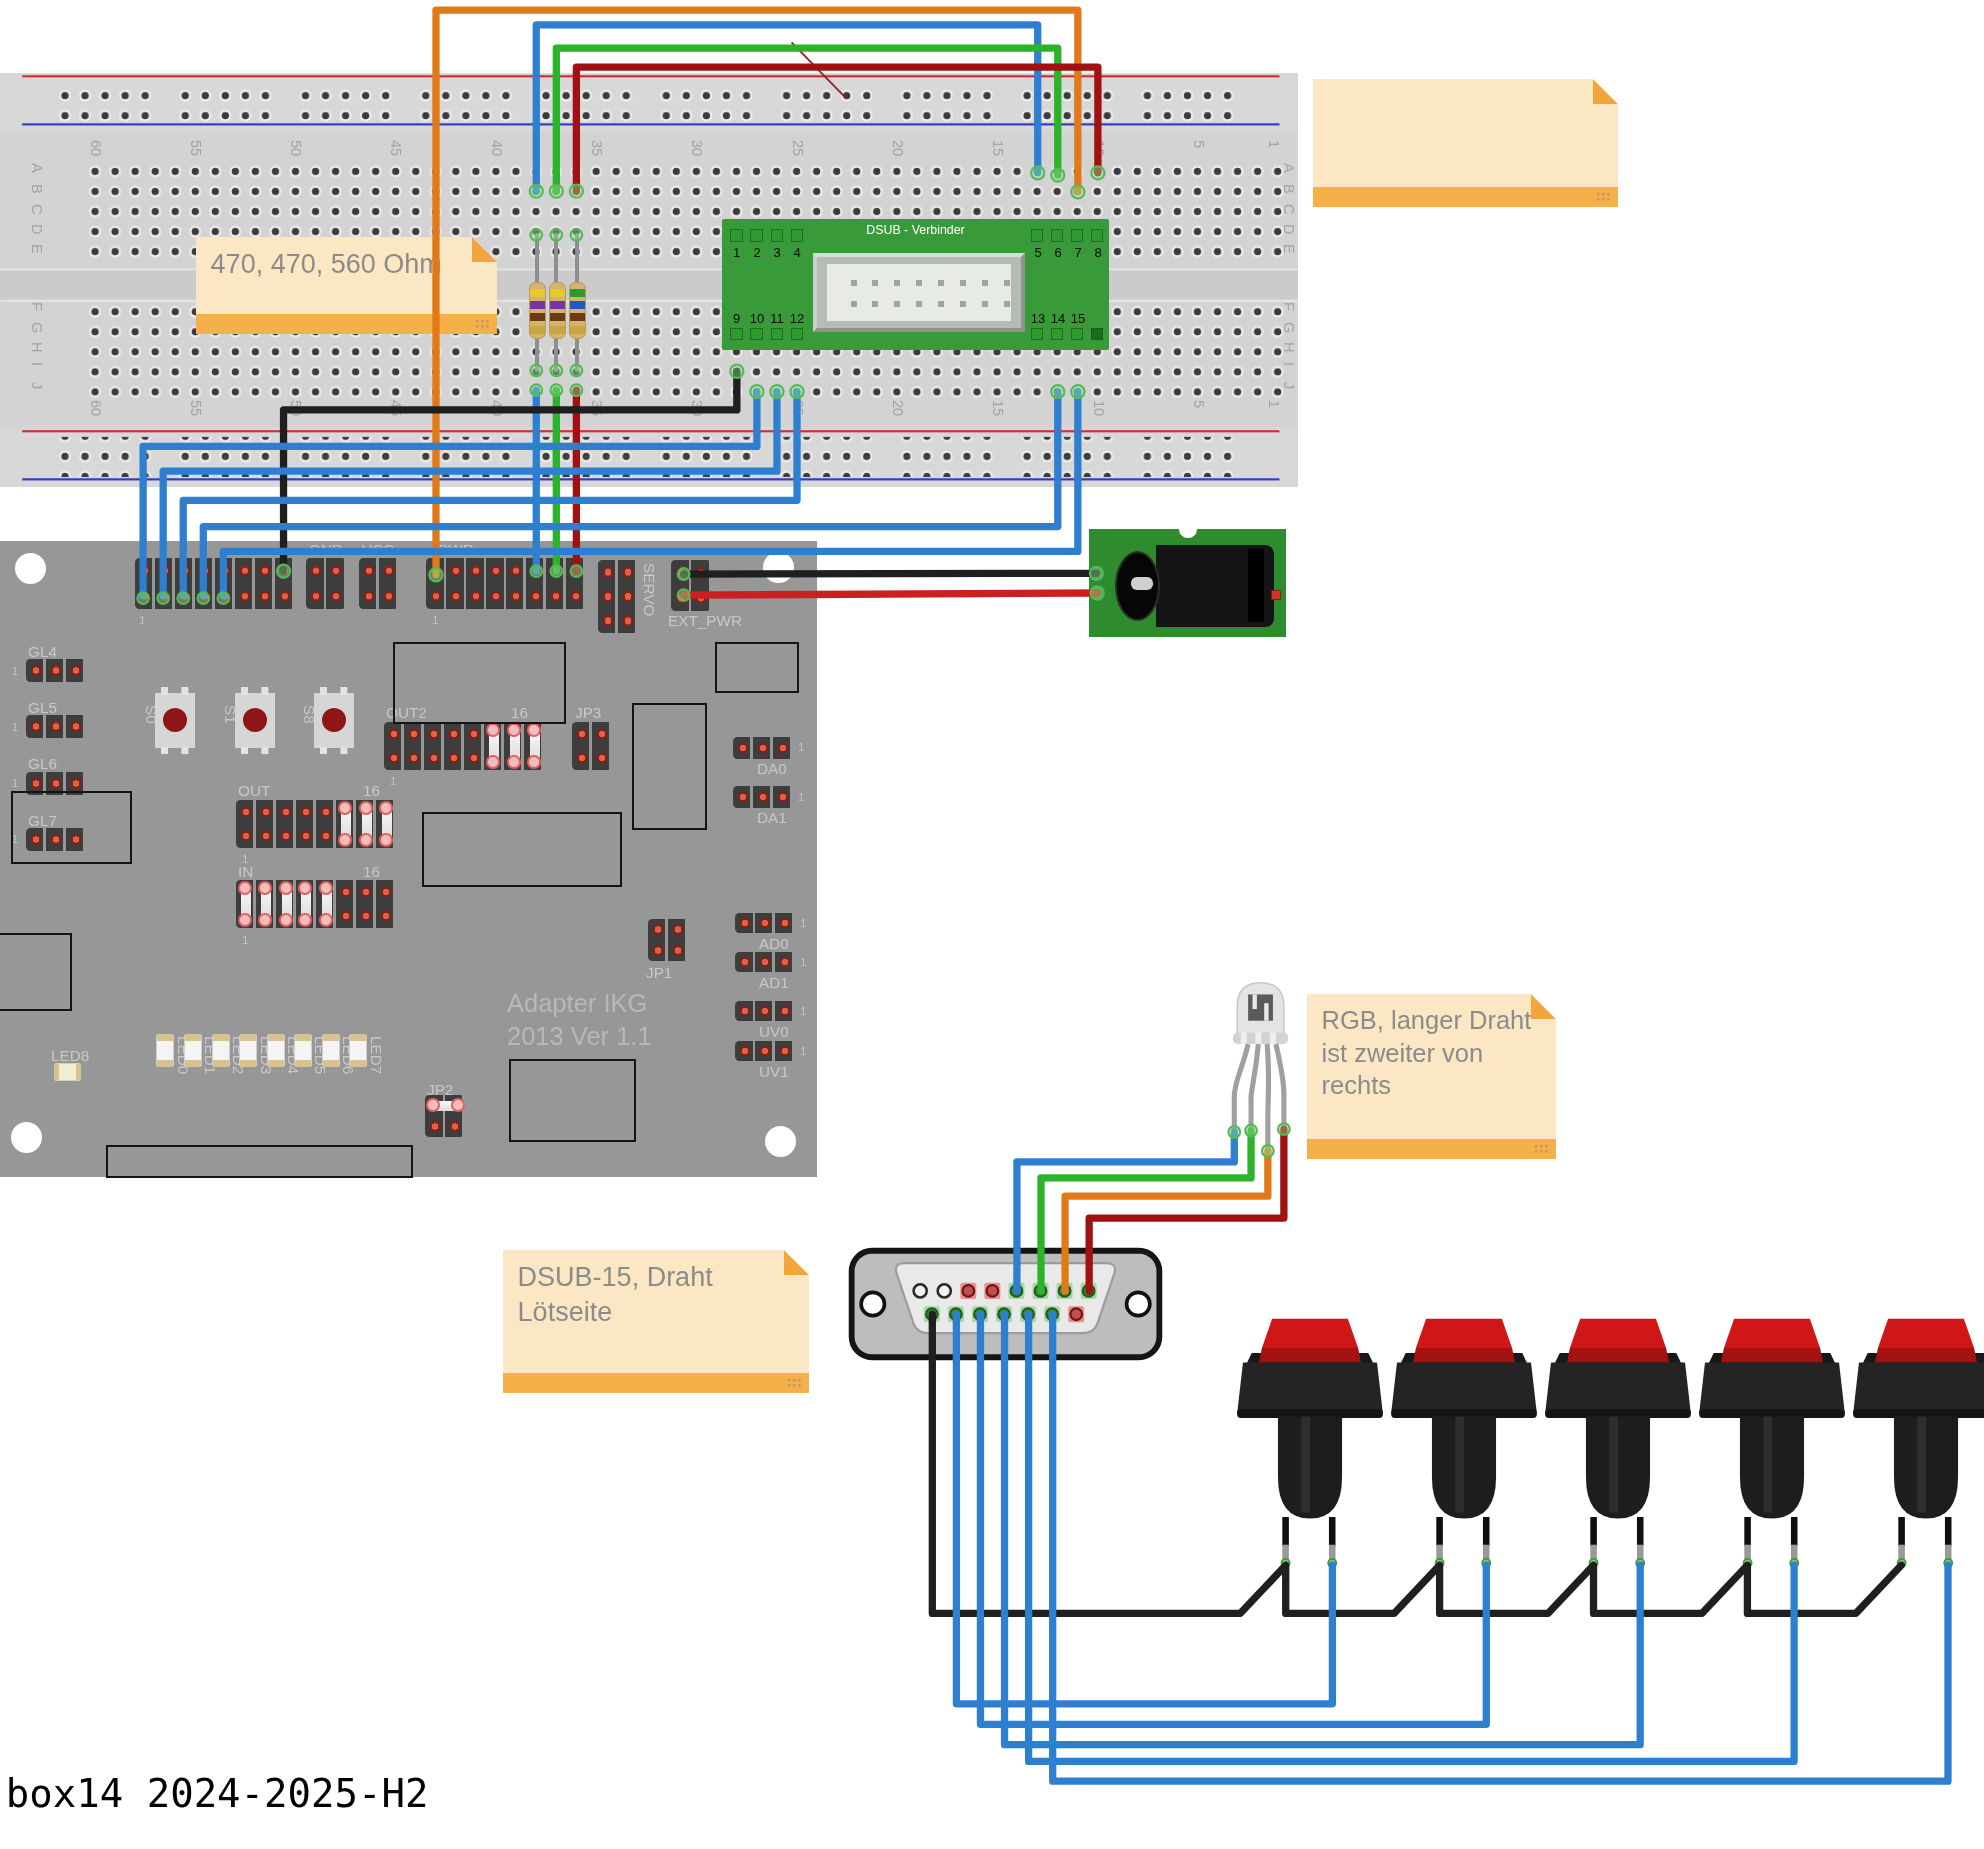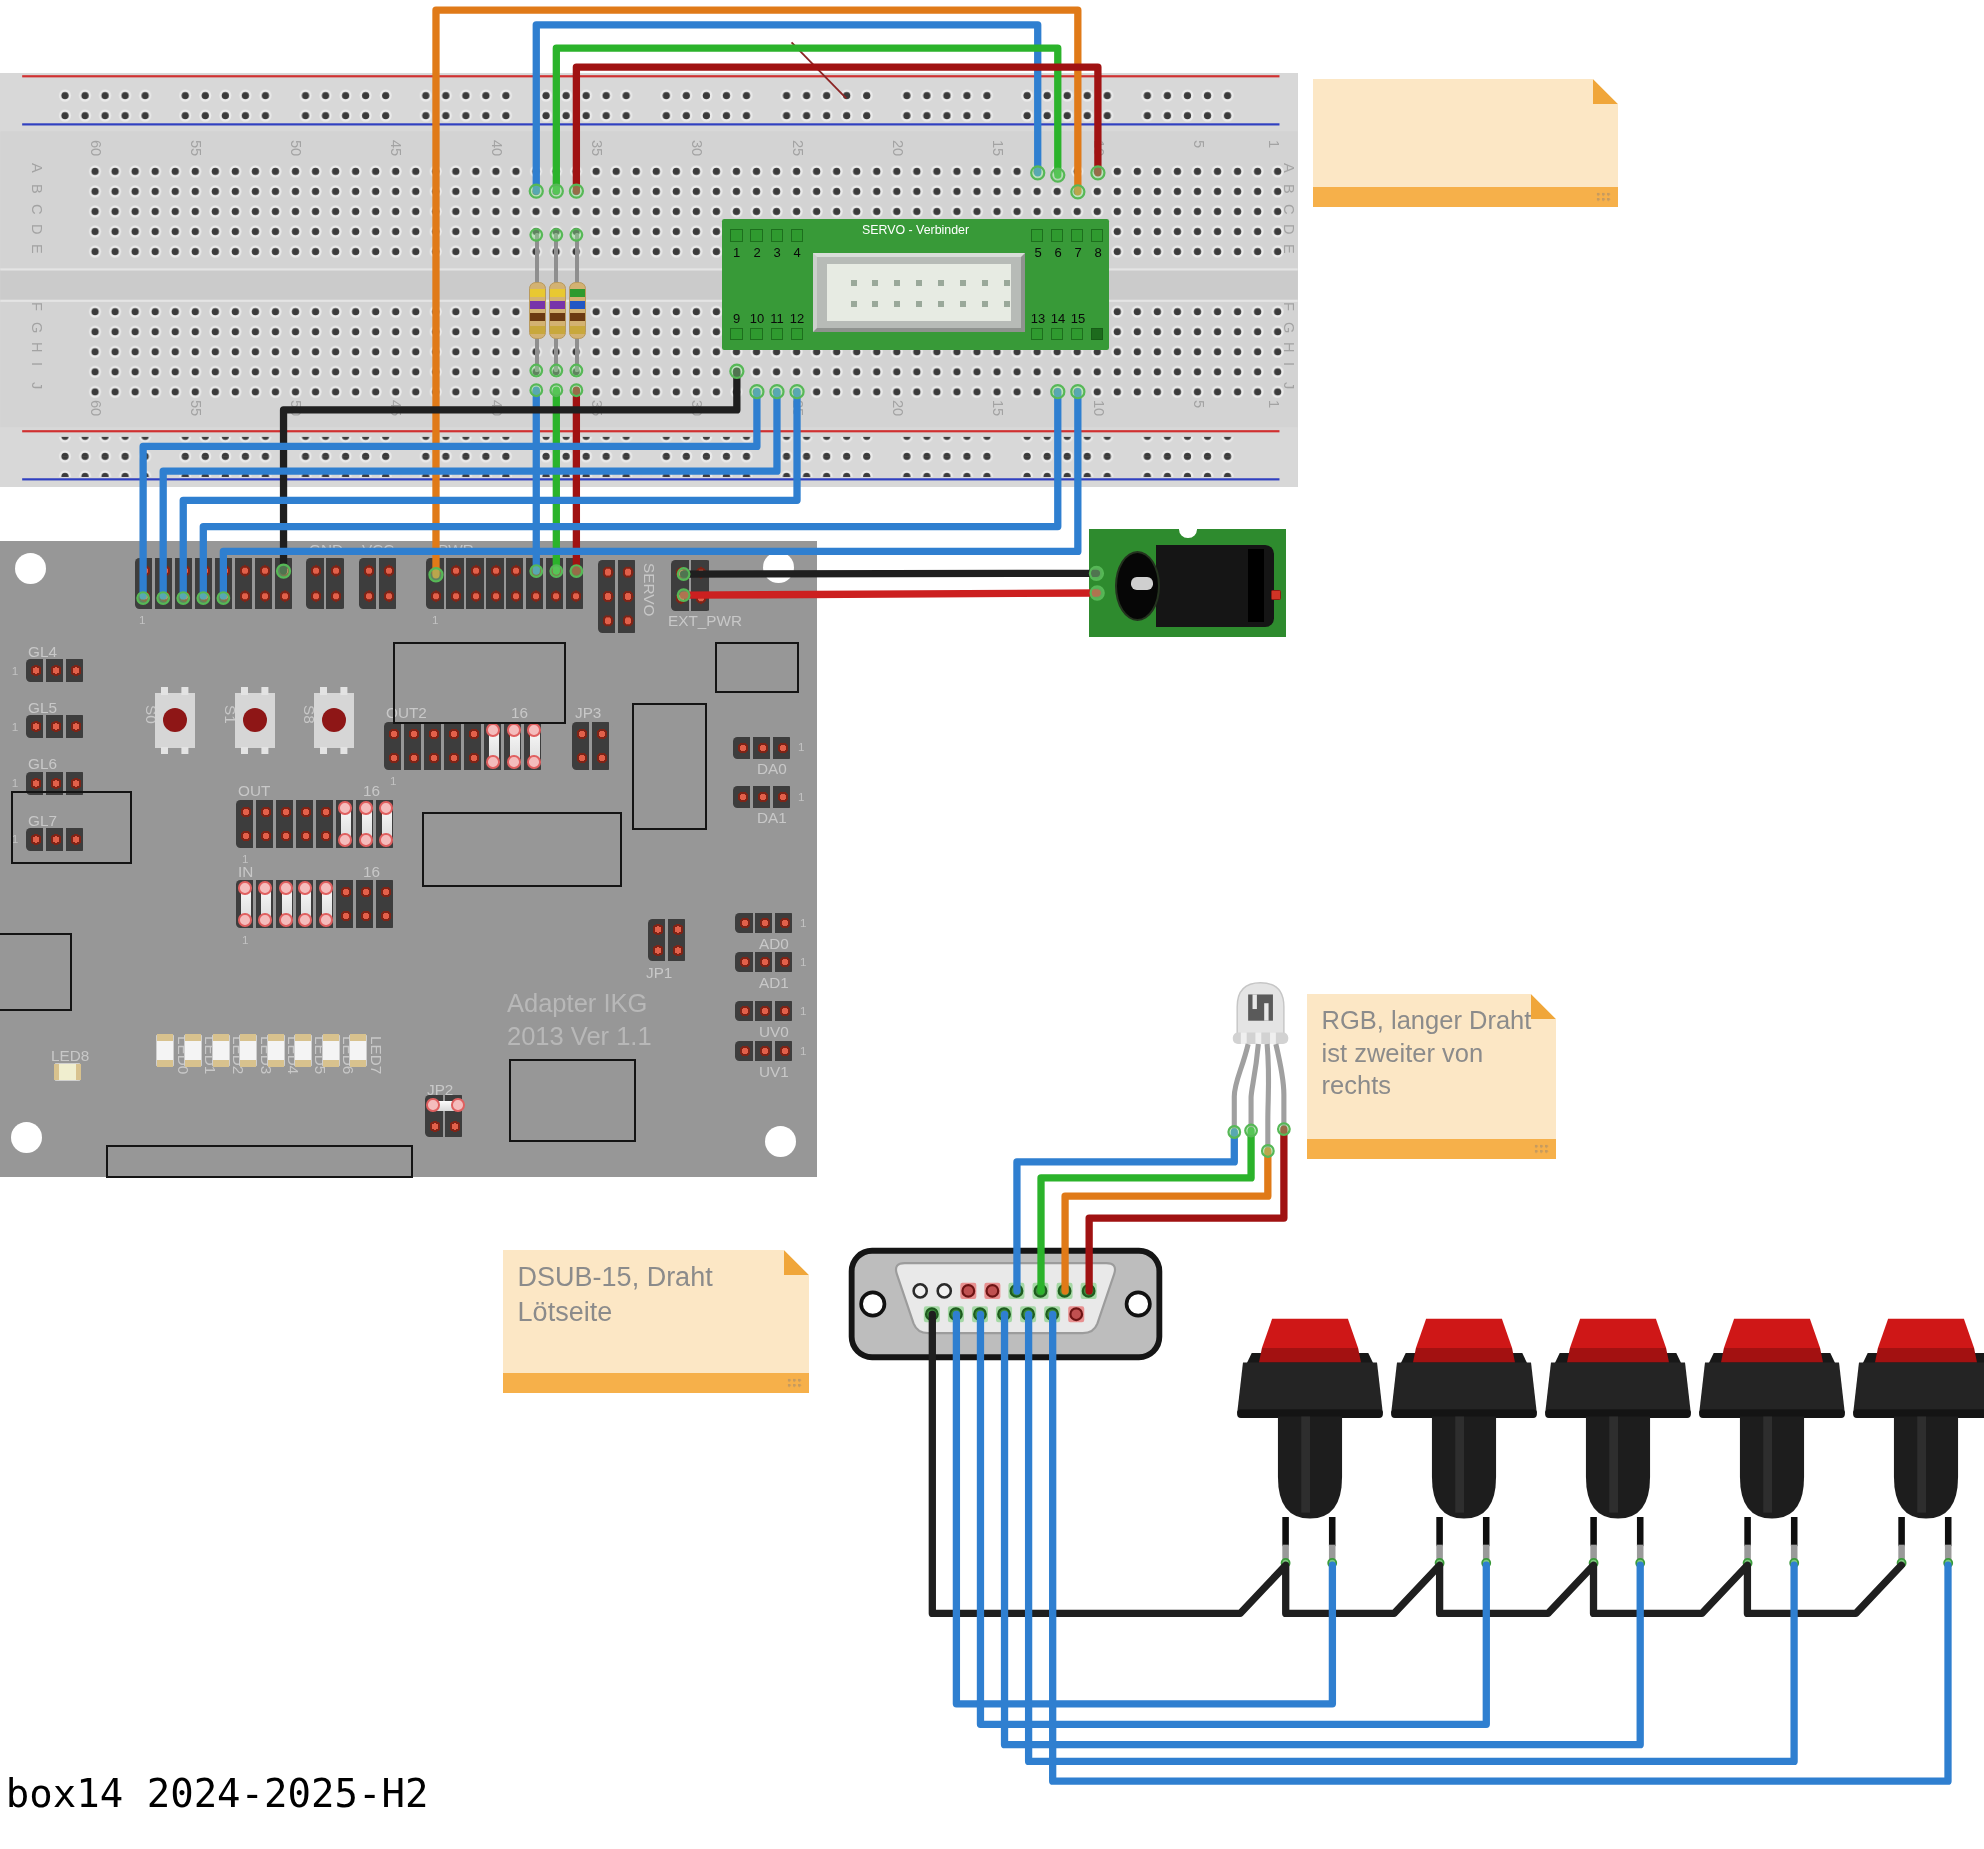--- a/index.html
+++ b/index.html
@@ -338,21 +338,21 @@
     <span class="plbl pvlbl" style="left:367px;top:495px">LED7</span>
 
     <span class="plbl" style="left:427px;top:540px">JP2</span>
     <div class="hdr" style="left:425px;top:554px;width:40px;height:42px">
         <div class="pads" style="background-size:20px 50%"></div>
       </div>
     <div class="shunt-h" style="left:430px;top:560px"></div>
   </div>
 
   <div class="dsubv">
-    <div class="title">SERVO - Verbinder</div>
+    <div class="title">DSUB - Verbinder</div>
     <div class="gpin" style="left:8.4px;top:10.2px"></div>
       <div class="gpin" style="left:28.4px;top:10.2px"></div>
     <div class="gpin" style="left:49px;top:10.2px"></div>
       <div class="gpin" style="left:69px;top:10.2px"></div>
     <span class="gnum" style="left:3.6px;top:26px">1</span>
     <span class="gnum" style="left:24px;top:26px">2</span>
     <span class="gnum" style="left:44px;top:26px">3</span>
     <span class="gnum" style="left:64px;top:26px">4</span>
     <div class="gpin" style="left:309px;top:10.2px"></div>
       <div class="gpin" style="left:329px;top:10.2px"></div>
@@ -592,20 +592,30 @@
     <path d="M104,96 C112,130 115,148 115,165 V213" fill="none" stroke="#a0a0a0" stroke-width="7"></path>
   </svg>
 
   <div class="note" style="left:1313px;top:79px;width:305px;height:128px">
     <svg class="fold" width="25" height="25" viewBox="0 0 34 34">
         <polygon points="0,0 34,34 0,34" fill="#f0a63a"></polygon>
       </svg>
     <div class="bar"></div>
       <div class="grip"></div>
   </div>
+  <div class="note" style="left:196px;top:237px;width:301px;height:97px">
+    <div class="txt">
+        <div>470, 470, 560 Ohm</div>
+      </div>
+    <svg class="fold" width="25" height="25" viewBox="0 0 34 34">
+        <polygon points="0,0 34,34 0,34" fill="#f0a63a"></polygon>
+      </svg>
+    <div class="bar"></div>
+      <div class="grip"></div>
+  </div>
   <div class="note" style="left:1307px;top:994px;width:249px;height:165px;font-size:25.5px">
     <div class="txt">
         <div>RGB, langer Draht</div>
                      <div>ist zweiter von</div>
                      <div>rechts</div>
       </div>
     <svg class="fold" width="25" height="25" viewBox="0 0 34 34">
         <polygon points="0,0 34,34 0,34" fill="#f0a63a"></polygon>
       </svg>
     <div class="bar"></div>

